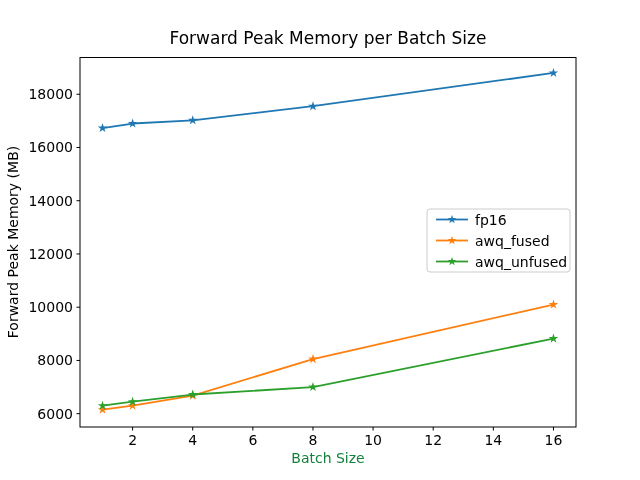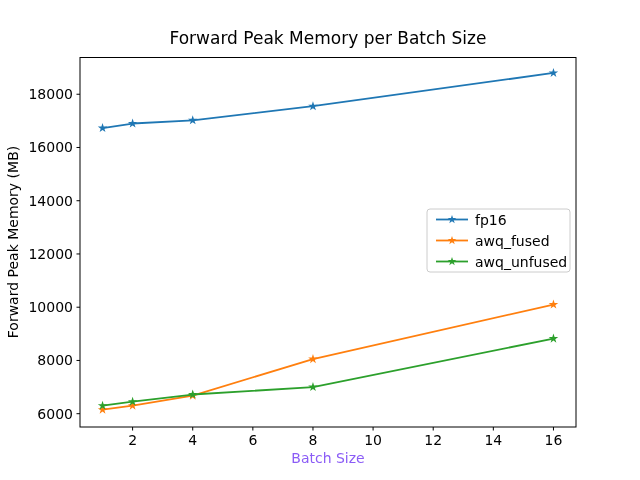--- a/index.html
+++ b/index.html
@@ -7,21 +7,21 @@
     position:relative;width:640px;height:480px;background:#ffffff;
     font-family:"DejaVu Sans","Liberation Sans",sans-serif;color:#000;
     overflow:hidden;
   }
   #chart-title{
     position:absolute;left:80px;width:496px;top:29px;
     text-align:center;font-size:17px;line-height:19px;color:#000;
   }
   #x-axis-label{
     position:absolute;left:80px;width:496px;top:450px;
-    text-align:center;font-size:14px;color:#8b5cf6;
+    text-align:center;font-size:14px;color:#15803d;
   }
   #y-axis-label{
     position:absolute;left:0;top:0;width:14px;height:480px;
   }
   #y-axis-label span{
     position:absolute;left:13px;top:242px;font-size:14px;white-space:nowrap;
     transform:translate(-50%,-50%) rotate(-90deg);display:block;
   }
   svg{position:absolute;left:0;top:0;}
   svg text{font-family:"DejaVu Sans","Liberation Sans",sans-serif;fill:#000;}

